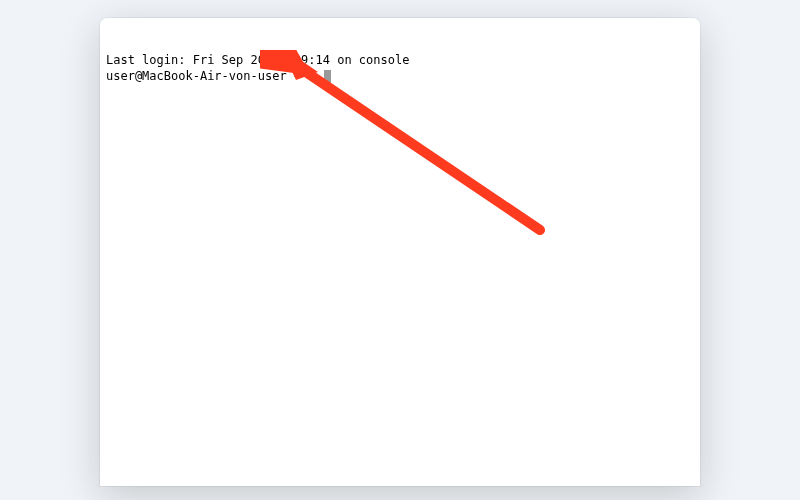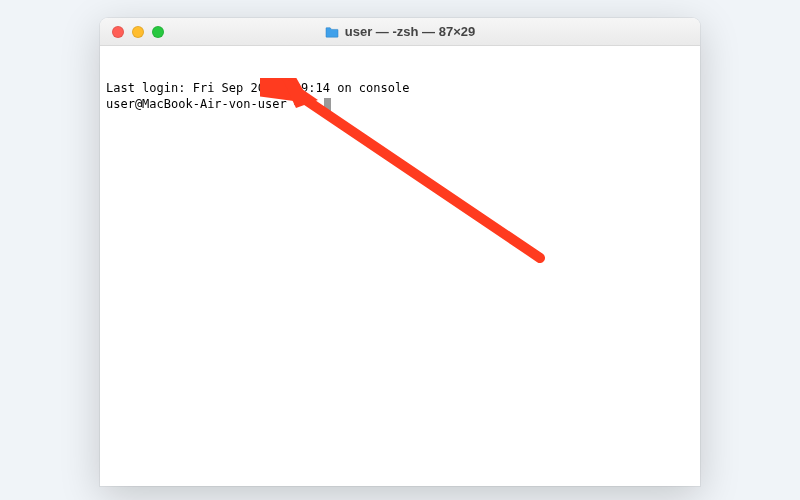--- a/index.html
+++ b/index.html
@@ -87,35 +87,20 @@
       position: absolute;
       top: 32px;
       left: 160px;
       pointer-events: none;
     }
   </style>
 </head>
 <body>
 
 <div class="window">
-  <div class="titlebar">
-    <div class="traffic-lights">
-      <div class="light close"></div>
-      <div class="light min"></div>
-      <div class="light max"></div>
-    </div>
-    <div class="title-wrap">
-      <span class="home-icon">
-        <svg viewBox="0 0 16 14" width="14" height="12">
-          <path d="M1 3.5 L1 12.5 Q1 13 1.5 13 L14.5 13 Q15 13 15 12.5 L15 4.5 Q15 4 14.5 4 L7.5 4 L6.2 2.4 Q6 2 5.6 2 L1.5 2 Q1 2 1 2.5 Z" fill="#3fa0ea" stroke="#2a7fc4" stroke-width="0.6"></path>
-        </svg>
-      </span>
-      <span>user — -zsh — 87×29</span>
-    </div>
-  </div>
   <div class="terminal-body">
     <span class="line">Last login: Fri Sep 20 16:09:14 on console</span><span class="line"><span>user@MacBook-Air-von-user ~ % </span><span class="cursor"></span></span>
 
     <svg class="arrow-annotation" width="320" height="220" viewBox="0 0 320 220">
       <defs>
         <marker id="arrowhead" markerWidth="10" markerHeight="10" refX="2" refY="5" orient="auto">
           <path d="M10,0 L0,5 L10,10 L6,5 Z" fill="#ff3b1f"></path>
         </marker>
       </defs>
       <line x1="280" y1="180" x2="34" y2="14" stroke-width="10" stroke-linecap="round" marker-end="url(#arrowhead)" stroke="#ff3b1f"></line>

